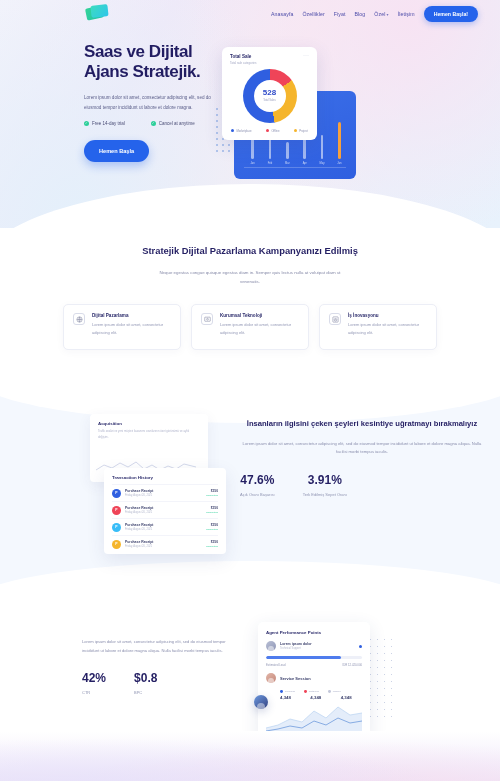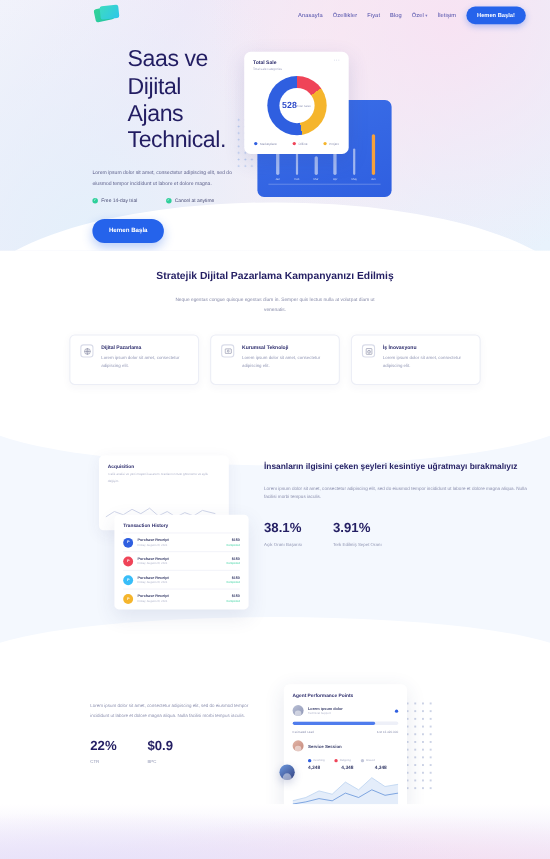--- a/index.html
+++ b/index.html
@@ -57,22 +57,22 @@
     background: #2563eb; color: #fff; font-size: 5.2px; font-weight: bold;
     padding: 5px 10px; border-radius: 20px; border: none; cursor: pointer;
     box-shadow: 0 2px 6px rgba(37,99,235,.35);
     white-space: nowrap;
   }
 
   
   .hero-inner { position: relative; z-index: 4; display: flex; padding: 14px 16px 0 16px; }
   .hero-left { width: 196px; padding-left: 68px; }
   .hero-h1 {
-    font-size: 21px; line-height: 1.18; font-weight: normal;
-    color: #221d62; letter-spacing: -.4px; margin-left: 32px;
+    font-size: 17px; line-height: 1.18; font-weight: bold;
+    color: #221d62; letter-spacing: -.4px;
   }
   .hero-p {
     margin-top: 11px; font-size: 4.6px; line-height: 2.1; color: #5c5f8a;
     max-width: 150px;
   }
   .ticks { display: flex; gap: 26px; margin-top: 9px; }
   .tick { display: flex; align-items: center; gap: 3px; }
   .tick .dot {
     width: 5px; height: 5px; border-radius: 50%;
     background: #2dcf9a; display: flex; align-items: center; justify-content: center;
@@ -123,21 +123,21 @@
   .donut {
     width: 54px; height: 54px; border-radius: 50%;
     background: conic-gradient(
       #ef4458 0deg 54deg,
       #f5b52c 54deg 170deg,
       #2f5fe0 170deg 360deg);
   }
   .donut-hole {
     position: absolute; left: 11px; top: 11px; width: 32px; height: 32px;
     background: #fff; border-radius: 50%;
-    display: flex; align-items: center; justify-content: center;
+    display: flex; flex-direction: column; align-items: center; justify-content: center;
   }
   .donut-val { font-size: 8px; font-weight: bold; color: #2f4bc9; line-height: 1; }
   .donut-lab { font-size: 2.6px; color: #9ba0be; margin-top: 1.5px; }
   .sc-legend { display: flex; justify-content: space-between; margin-top: 6px; padding: 0 1px; }
   .lg { display: flex; align-items: center; gap: 2px; }
   .lg i { width: 3.4px; height: 3.4px; border-radius: 50%; display: block; }
   .lg span { font-size: 2.8px; color: #8b90b0; }
 
   
   .sec2 { background: #fff; padding: 16px 0 28px 0; position: relative; }
@@ -194,21 +194,21 @@
   .trow:first-of-type { border-top: none; }
   .tav { width: 9px; height: 9px; border-radius: 50%; flex: 0 0 9px;
     display: flex; align-items: center; justify-content: center;
     color: #fff; font-size: 3.4px; font-weight: bold; }
   .tmeta { flex: 1; min-width: 0; }
   .tname { font-size: 3.4px; font-weight: bold; color: #3a3f6b; }
   .tdate { font-size: 2.6px; color: #b4b8cd; margin-top: 1px; }
   .tamt { text-align: right; }
   .tval { font-size: 3.3px; font-weight: bold; color: #3a3f6b; }
   .tstat { font-size: 2.5px; color: #2dcf9a; margin-top: 1px; }
-  .s3-right { flex: 1; padding-top: 4px; }
+  .s3-right { flex: 1; padding-top: 4px; text-align: center; }
   .s3-h2 { font-size: 7.6px; font-weight: bold; line-height: 1.5; color: #241f63; }
   .s3-p { font-size: 4.2px; line-height: 2.1; color: #8b8fae; margin-top: 10px; }
   .stats { display: flex; gap: 28px; margin-top: 16px; }
   .stat-val { font-size: 12px; font-weight: bold; color: #241f63; }
   .stat-lab { font-size: 4px; line-height: 1.8; color: #9095b3; margin-top: 4px; }
 
   
   .sec4 { position: relative; background: #fff; padding: 22px 16px 20px 16px; }
   .s4-inner { display: flex; gap: 16px; padding-left: 66px; }
   .s4-left { width: 160px; padding-top: 6px; }
@@ -287,21 +287,21 @@
         <div class="nav-link dd">Özel</div>
         <div class="nav-link">İletişim</div>
         <button class="nav-cta">Hemen Başla!</button>
       </div>
     </nav>
 
     <div class="hero-inner">
       <div class="hero-left">
         <h1 class="hero-h1">
           <span>Saas ve Dijital</span><br>
-          <span>Ajans Technical.</span>
+          <span>Ajans Stratejik.</span>
         </h1>
         <p class="hero-p">Lorem ipsum dolor sit amet, consectetur adipiscing elit, sed do eiusmod tempor incididunt ut labore et dolore magna.</p>
         <div class="ticks">
           <div class="tick">
             <span class="dot">✓</span>
             <span class="t">Free 14-day trial</span>
           </div>
           <div class="tick">
             <span class="dot">✓</span>
             <span class="t">Cancel at anytime</span>
@@ -490,45 +490,45 @@
             </div>
           </div>
         </div>
       </div>
 
       <div class="s3-right">
         <h2 class="s3-h2">İnsanların ilgisini çeken şeyleri kesintiye uğratmayı bırakmalıyız</h2>
         <p class="s3-p">Lorem ipsum dolor sit amet, consectetur adipiscing elit, sed do eiusmod tempor incididunt ut labore et dolore magna aliqua. Nulla facilisi morbi tempus iaculis.</p>
         <div class="stats">
           <div>
-            <div class="stat-val">38.1%</div>
+            <div class="stat-val">47.6%</div>
             <div class="stat-lab">Açık Oranı Başarısı</div>
           </div>
           <div>
             <div class="stat-val">3.91%</div>
             <div class="stat-lab">Terk Edilmiş Sepet Oranı</div>
           </div>
         </div>
       </div>
     </div>
 
     <div class="curve-bot-3"></div>
   </section>
 
   <section class="sec4">
     <div class="s4-inner">
       <div class="s4-left">
         <p class="s4-p">Lorem ipsum dolor sit amet, consectetur adipiscing elit, sed do eiusmod tempor incididunt ut labore et dolore magna aliqua. Nulla facilisi morbi tempus iaculis.</p>
         <div class="stats">
           <div>
-            <div class="stat-val">22%</div>
+            <div class="stat-val">42%</div>
             <div class="stat-lab">CTR</div>
           </div>
           <div>
-            <div class="stat-val">$0.9</div>
+            <div class="stat-val">$0.8</div>
             <div class="stat-lab">BPC</div>
           </div>
         </div>
       </div>
 
       <div class="s4-right">
         <div class="dots-grid2"></div>
 
         <div class="agent-card">
           <div class="ag-title">Agent Performance Points</div>

